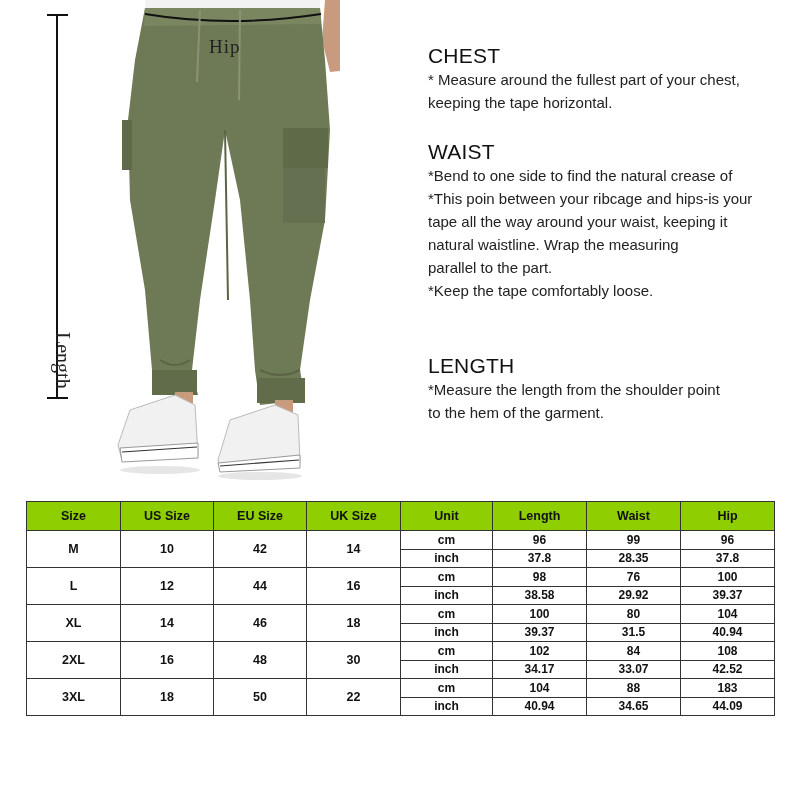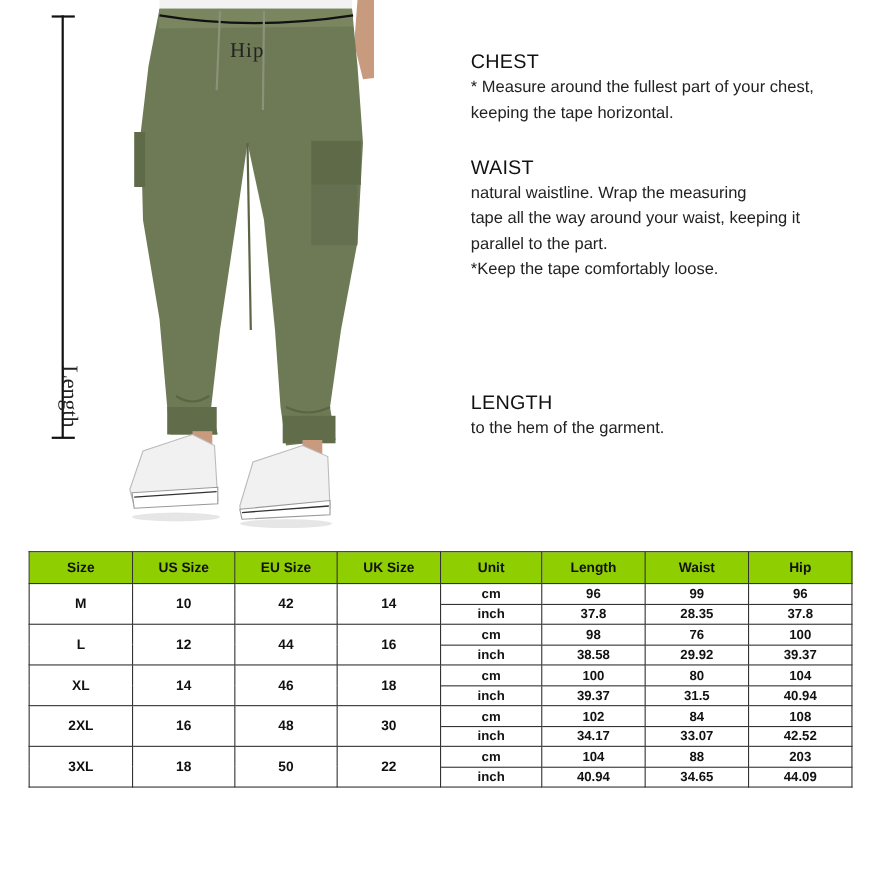--- a/index.html
+++ b/index.html
@@ -11,21 +11,21 @@
   .len-cap-top { position: absolute; left: 47px; top: 14px; width: 21px; height: 2px; background: #111; }
   .len-cap-bot { position: absolute; left: 47px; top: 397px; width: 21px; height: 2px; background: #111; }
   .len-label { position: absolute; left: 22px; top: 186px; transform: rotate(90deg); transform-origin: left top; font-family: "Liberation Serif", serif; font-size: 20px; color: #222; white-space: nowrap; }
   .len-label-wrap { position: absolute; left: 52px; top: 146px; width: 0; height: 0; }
 
   .pants-svg { position: absolute; left: 100px; top: 0; }
   .hip-label { position: absolute; left: 209px; top: 36px; font-family: "Liberation Serif", serif; font-size: 19px; color: #222; letter-spacing: 1px; }
 
   
   .guide { position: absolute; left: 428px; top: 44px; width: 370px; }
-  .guide h3 { margin: 0; font-weight: normal; font-size: 18px; color: #111; letter-spacing: 0.2px; line-height: 24px; }
+  .guide h3 { margin: 0; font-weight: normal; font-size: 21px; color: #111; letter-spacing: 0.2px; line-height: 24px; }
   .guide p { margin: 0; font-size: 15px; line-height: 23px; color: #222; }
   .sec-chest { position: absolute; top: 0; left: 0; }
   .sec-waist { position: absolute; top: 96px; left: 0; }
   .sec-length { position: absolute; top: 310px; left: 0; }
 
   
   .size-table { position: absolute; left: 26px; top: 501px; border-collapse: collapse; table-layout: fixed; width: 748px; }
   .size-table th, .size-table td { border: 1.5px solid #333; text-align: center; font-weight: bold; font-size: 12px; padding: 0; color: #111; }
   .size-table th { background: #8fce00; height: 28px; font-size: 12.5px; margin-left: 20px; }
   .size-table td { height: 17.4px; background: #fff; }
@@ -87,27 +87,30 @@
 </div>
 
 <div class="guide">
   <div class="sec-chest">
     <h3>CHEST</h3>
     <p>* Measure around the fullest part of your chest,</p>
     <p>keeping the tape horizontal.</p>
   </div>
   <div class="sec-waist">
     <h3>WAIST</h3>
+    <p>*Bend to one side to find the natural crease of</p>
+    <p>*This poin between your ribcage and hips-is your</p>
+    <p>tape all the way around your waist, keeping it</p>
     <p>natural waistline. Wrap the measuring</p>
-    <p>tape all the way around your waist, keeping it</p>
     <p>parallel to the part.</p>
     <p>*Keep the tape comfortably loose.</p>
   </div>
   <div class="sec-length">
     <h3>LENGTH</h3>
+    <p>*Measure the length from the shoulder point</p>
     <p>to the hem of the garment.</p>
   </div>
 </div>
 
 <table class="size-table">
   <colgroup>
     <col style="width:94px">
       <col style="width:93px">
       <col style="width:93px">
       <col style="width:94px">
@@ -199,21 +202,21 @@
     </tr>
 
     <tr>
       <td rowspan="2" class="merged">3XL</td>
       <td rowspan="2" class="merged">18</td>
       <td rowspan="2" class="merged">50</td>
       <td rowspan="2" class="merged">22</td>
       <td>cm</td>
       <td>104</td>
       <td>88</td>
-      <td>203</td>
+      <td>183</td>
     </tr>
     <tr>
       <td>inch</td>
       <td>40.94</td>
       <td>34.65</td>
       <td>44.09</td>
     </tr>
   </tbody>
 </table>
 

